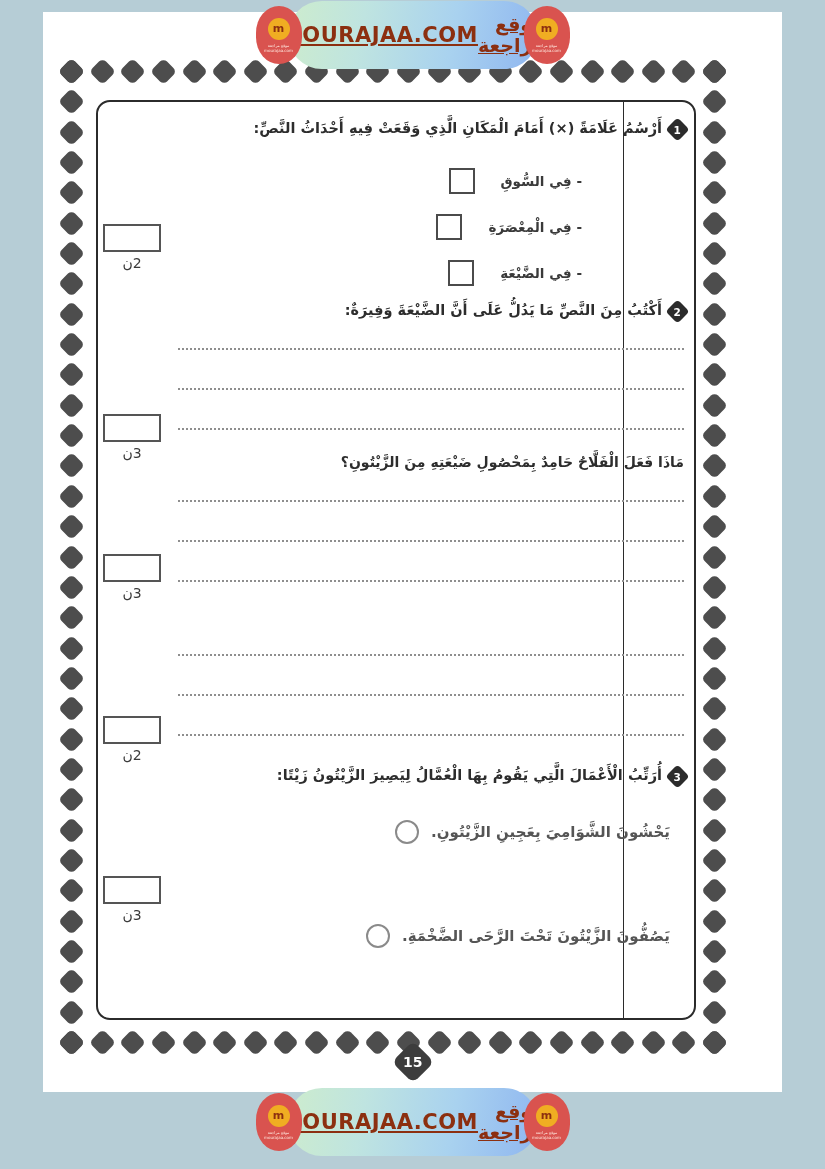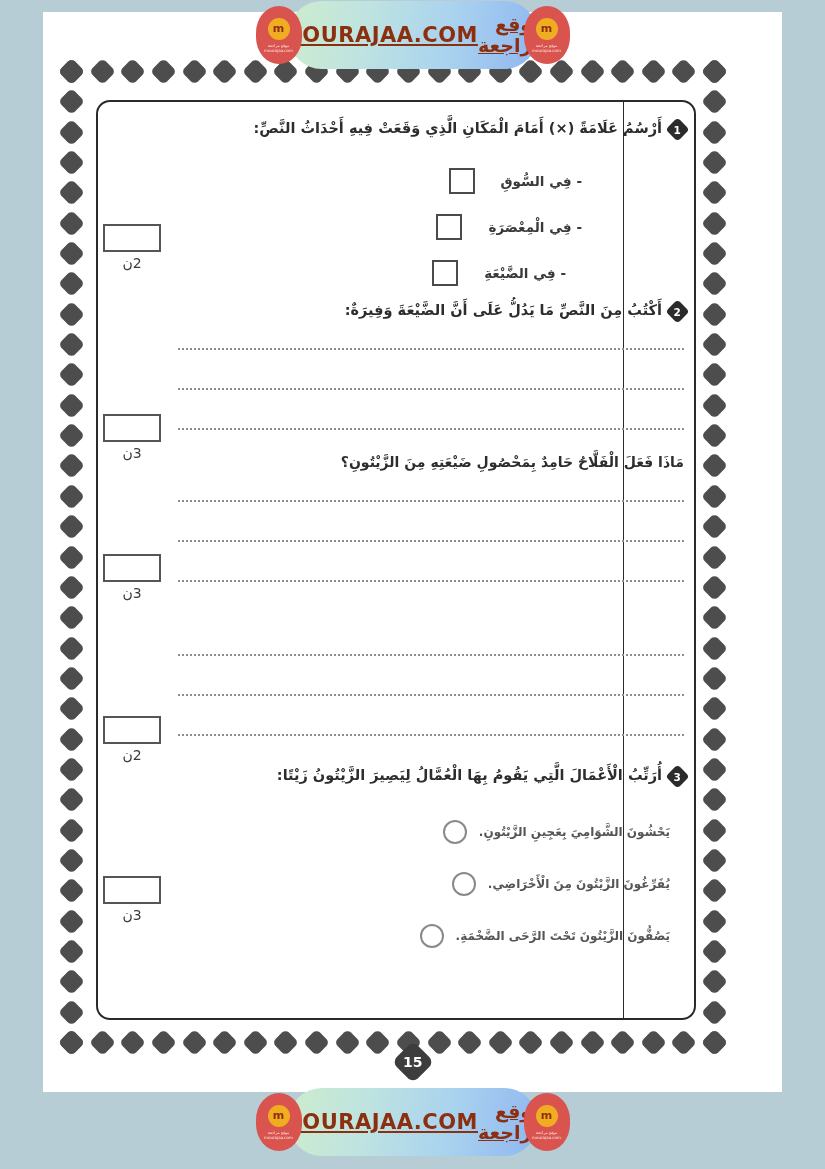--- a/index.html
+++ b/index.html
@@ -259,21 +259,21 @@
     border-top: 2px dotted #8e8e8e;
   }
 
   
   .ord-row {
     position: absolute;
     right: 24px;
     display: flex;
     align-items: center;
     gap: 12px;
-    font-size: 12px;
+    font-size: 15px;
     font-weight: bold;
     color: #555;
     white-space: nowrap;
   }
   .radio {
     width: 20px;
     height: 20px;
     border: 2px solid #8a8a8a;
     border-radius: 50%;
     background: #fff;
@@ -480,21 +480,21 @@
     </div>
 
     <div class="opt-row" style="top:66px; right:112px">
       <span class="opt-text">- فِي السُّوقِ</span>
       <span class="cb"></span>
     </div>
     <div class="opt-row" style="top:112px; right:112px">
       <span class="opt-text">- فِي الْمِعْصَرَةِ</span>
       <span class="cb"></span>
     </div>
-    <div class="opt-row" style="top:158px; right:128px">
+    <div class="opt-row" style="top:158px; right:112px">
       <span class="opt-text">- فِي الضَّيْعَةِ</span>
       <span class="cb"></span>
     </div>
 
     <div class="q-head" style="top:200px">
       <span class="q-num">
           <span>2</span>
         </span>
       <span>أَكْتُبُ مِنَ النَّصِّ مَا يَدُلُّ عَلَى أَنَّ الضَّيْعَةَ وَفِيرَةٌ:</span>
     </div>
@@ -515,24 +515,20 @@
       <span class="q-num">
           <span>3</span>
         </span>
       <span>أُرَتِّبُ الْأَعْمَالَ الَّتِي يَقُومُ بِهَا الْعُمَّالُ لِيَصِيرَ الزَّيْتُونُ زَيْتًا:</span>
     </div>
 
     <div class="ord-row" style="top:718px">
       <span>يَحْشُونَ الشَّوَامِيَ بِعَجِينِ الزَّيْتُونِ.</span>
       <span class="radio"></span>
     </div>
-    <div class="ord-row" style="top:770px">
-      <span>يُفَرِّغُونَ الزَّيْتُونَ مِنَ الْأَخْرَاضِي.</span>
-      <span class="radio"></span>
-    </div>
     <div class="ord-row" style="top:822px">
       <span>يَصُفُّونَ الزَّيْتُونَ تَحْتَ الرَّحَى الضَّخْمَةِ.</span>
       <span class="radio"></span>
     </div>
 
   </div>
 </div>
 
 <div class="page-num">
   <span>15</span>

